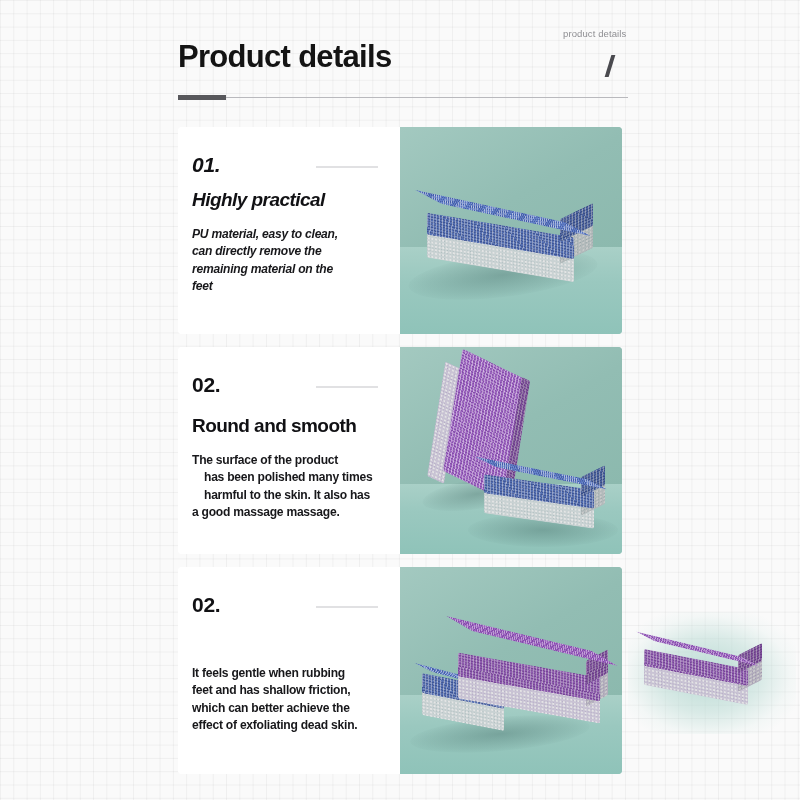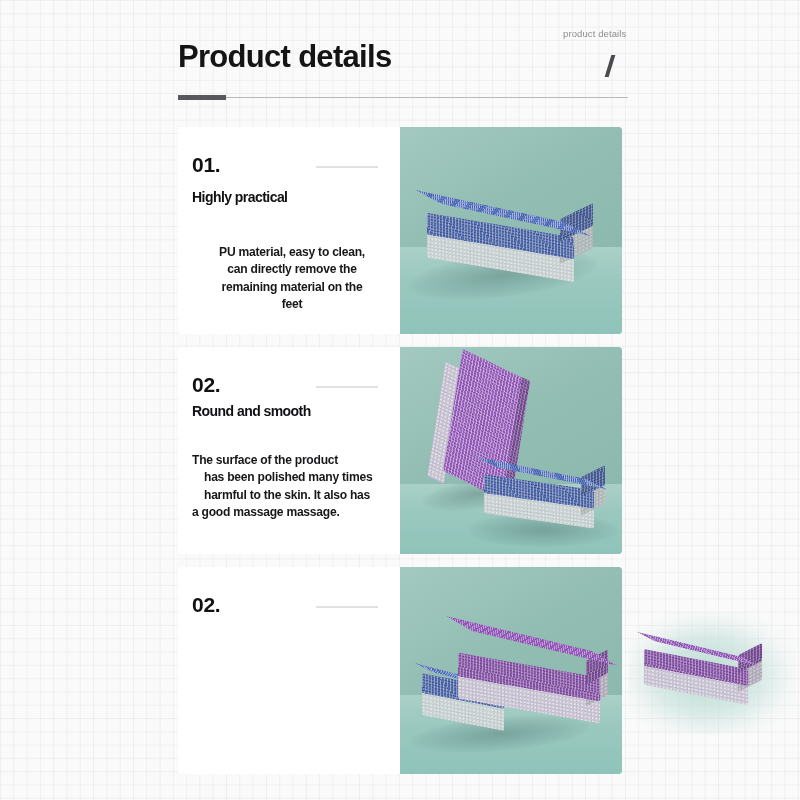--- a/index.html
+++ b/index.html
@@ -83,21 +83,21 @@
     position: absolute;
     left: 178px;
     width: 444px;
     height: 207px;
     display: flex;
     background: #ffffff;
     border-radius: 4px;
     overflow: hidden;
   }
 
-  #row-1 { top: 127px; }
+  #row-1 { top: 127px; font-style: italic; }
   #row-2 { top: 347px; }
   #row-3 { top: 567px; }
 
   .text-pane {
     width: 222px;
     height: 100%;
     background: #ffffff;
     position: relative;
     padding: 0 14px 0 14px;
   }
@@ -125,43 +125,43 @@
     right: 8px;
     top: 13px;
     width: 62px;
     height: 2px;
     background: #e1e1e3;
   }
 
   .card-heading {
     position: absolute;
     left: 14px;
-    font-size: 14px;
+    font-size: 19px;
     font-weight: bold;
     color: #111114;
     letter-spacing: -0.55px;
     white-space: nowrap;
   }
 
   .card-body {
     position: absolute;
     left: 14px;
     width: 200px;
     font-size: 12.1px;
     font-weight: bold;
     color: #18181b;
     line-height: 17.4px;
     letter-spacing: -0.25px;
   }
 
   
   #row-1 .card-heading { top: 62px; }
-  #row-1 .card-body    { top: 117px; text-align: center; }
-
-  #row-2 .card-heading { top: 56px; }
+  #row-1 .card-body    { top: 99px; }
+
+  #row-2 .card-heading { top: 68px; }
   #row-2 .card-body    { top: 105px; }
   #row-2 .card-body .ln2,
   #row-2 .card-body .ln4 { margin-left: 12px; }
 
   #row-3 .card-heading { top: 62px; }
   #row-3 .card-body    { top: 98px; }
 
   
   .photo-pane {
     width: 222px;
@@ -330,20 +330,26 @@
       <div class="face-top grain-blue" style="left:85px; top:108px; width:112px; height:36px; transform: matrix(1, 0.20, 0.60, 0.30, 0, 0);"></div>
     </div>
   </div>
 </div>
 
 <div class="row" id="row-3">
   <div class="text-pane">
     <div class="num-line">
       <span class="card-num">02.</span>
       <span class="num-rule"></span>
+    </div>
+    <div class="card-body">
+      <div class="ln1">It feels gentle when rubbing</div>
+      <div class="ln2">feet and has shallow friction,</div>
+      <div class="ln3">which can better achieve the</div>
+      <div class="ln4">effect of exfoliating dead skin.</div>
     </div>
   </div>
   <div class="photo-pane">
     <div class="wall" style="height:62%;"></div>
     <div class="floor" style="height:38%;"></div>
     <div class="shadow-blob" style="left:10px; top:150px; width:180px; height:34px; transform:rotate(-5deg);"></div>
 
     <div class="sponge">
       <div class="face-side grain-white shade-m" style="left:22px; top:132px; width:82px; height:24px; transform:skewY(11deg);"></div>
       <div class="face-side grain-blue shade-m" style="left:22px; top:114px; width:82px; height:20px; transform:skewY(11deg);"></div>

